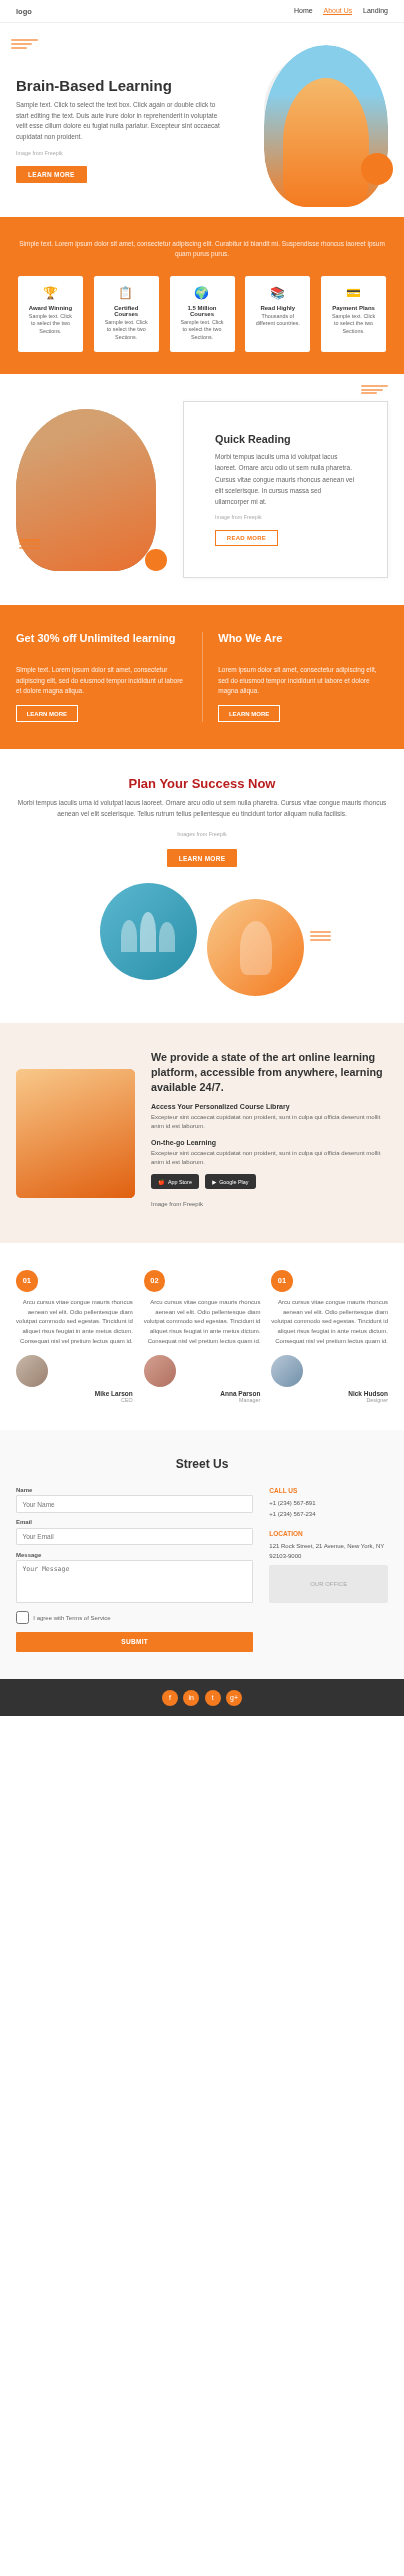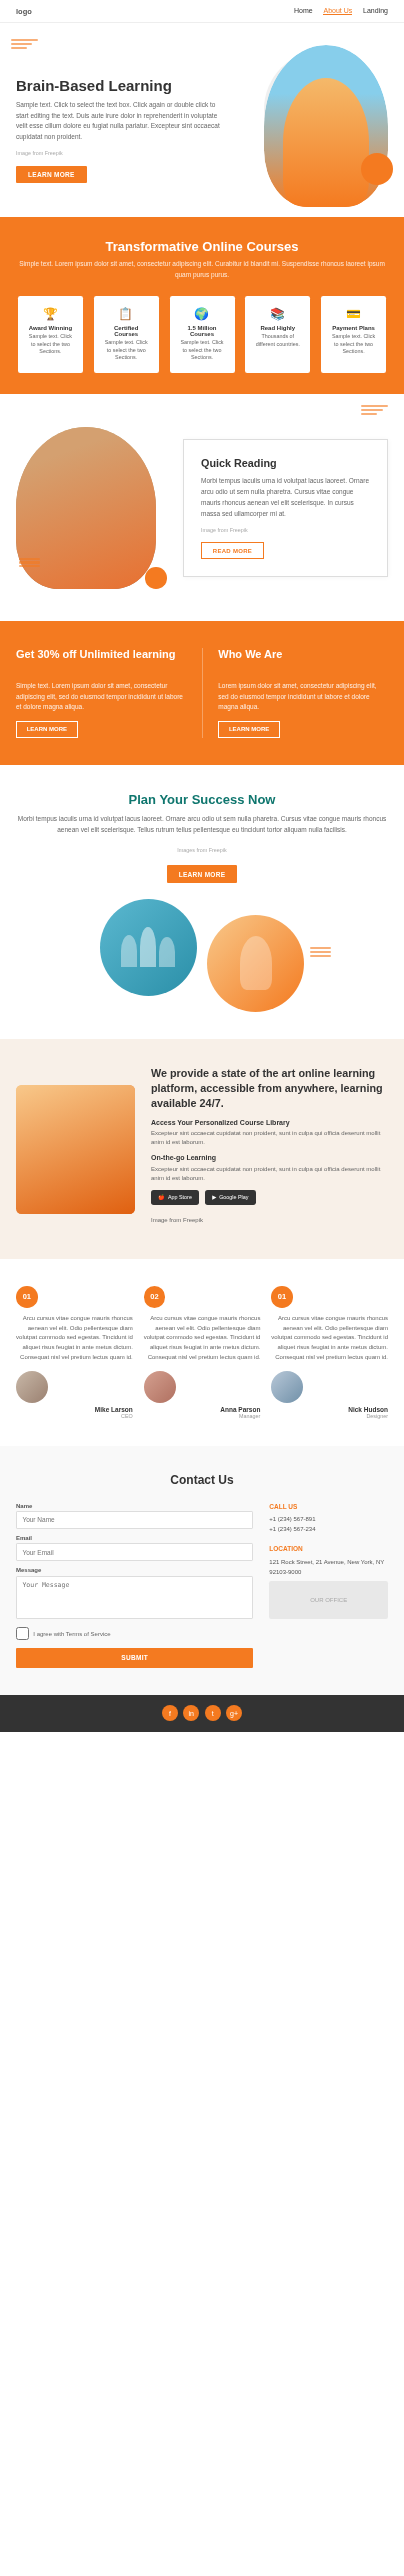--- a/index.html
+++ b/index.html
@@ -67,21 +67,21 @@
     }
     .qr-image-area {
       position: relative; width: 151px; flex-shrink: 0; height: 173px;
     }
     .qr-circle {
       position: absolute; top: 10.8px; left: 10.8px;
       width: 124px; height: 124px; border-radius: 50%; background: #e8e8e8;
     }
     .qr-content { flex: 1; }
     .qr-card {
-      background: #fff; border: 0.5px solid #ddd; padding: 17px; box-shadow: 1.1px 1.1px 5.4px rgba(0,0,0,0.05);
+      background: #fff; border: 0.5px solid #ddd; padding: 31px; box-shadow: 1.1px 1.1px 5.4px rgba(0,0,0,0.05);
     }
     .qr-card h2 { font-size: 10.8px; color: #333; margin-bottom: 6.5px; }
     .qr-card p { font-size: 6.5px; color: #666; line-height: 1.7; margin-bottom: 6.5px; }
     .qr-card .img-credit { font-size: 5.4px; color: #aaa; margin-bottom: 7.5px; }
     .btn-outline-orange {
       background: transparent; color: #f47a20; border: 1.1px solid #f47a20;
       padding: 4.3px 10.8px; font-size: 6px; font-weight: 700; cursor: pointer;
       text-transform: uppercase; letter-spacing: 0.3px;
     }
 
@@ -96,21 +96,21 @@
       background: transparent; color: #fff; border: 1.1px solid #fff;
       padding: 4.3px 9.7px; font-size: 6px; font-weight: 700; cursor: pointer;
       text-transform: uppercase;
     }
     .col-divider { width: 0.5px; background: rgba(255,255,255,0.3); }
 
     
     .plan-section {
       background: #fff; padding: 27px 16px; text-align: center; position: relative; overflow: hidden;
     }
-    .plan-section h2 { font-size: 13px; color: #0f766e; margin-bottom: 7.5px; }
+    .plan-section h2 { font-size: 13px; color: #b91c1c; margin-bottom: 7.5px; }
     .plan-section p { font-size: 6.5px; color: #666; line-height: 1.6; margin-bottom: 10.8px; }
     .plan-section .img-credit { font-size: 5.4px; color: #aaa; margin-bottom: 10.8px; }
     .plan-images {
       display: flex; justify-content: center; gap: 10.8px; margin-top: 16px; position: relative;
     }
     .plan-img-circle {
       width: 97px; height: 97px; border-radius: 50%;
       background: linear-gradient(135deg, #87ceeb 0%, #4a9eba 100%);
       display: flex; align-items: center; justify-content: center;
     }
@@ -231,21 +231,20 @@
     <div class="orange-circle-decor" style="bottom:10.8px; right:-5.4px; width:32px; height:32px;"></div>
     <div class="wave-decor" style="bottom:21.6px; right:2.7px;">
       <div class="wave-line" style="background:#f47a20; opacity:0.8;"></div>
       <div class="wave-line" style="background:#f47a20; opacity:0.8;"></div>
       <div class="wave-line" style="background:#f47a20; opacity:0.8;"></div>
     </div>
   </div>
 </section>
 
 <section class="courses-section">
-  <h2>Transformative Online Courses</h2>
   <p class="subtitle">Simple text. Lorem ipsum dolor sit amet, consectetur adipiscing elit. Curabitur id blandit mi. Suspendisse rhoncus laoreet ipsum quam purus purus.</p>
   <div class="features-grid">
     <div class="feature-item">
       <div class="feature-icon">🏆</div>
       <div class="feature-title">Award Winning</div>
       <div class="feature-desc">Sample text. Click to select the two Sections.</div>
     </div>
     <div class="feature-item">
       <div class="feature-icon">📋</div>
       <div class="feature-title">Certified Courses</div>
@@ -390,21 +389,21 @@
       <div class="dream-num">01</div>
       <p>Arcu cursus vitae congue mauris rhoncus aenean vel elit. Odio pellentesque diam volutpat commodo sed egestas. Tincidunt id aliquet risus feugiat in ante metus dictum. Consequat nisl vel pretium lectus quam id.</p>
       <div class="dream-avatar" style="background:linear-gradient(135deg,#b8c8d8,#7090a8);"></div>
       <div class="dream-name">Nick Hudson</div>
       <div class="dream-role">Designer</div>
     </div>
   </div>
 </section>
 
 <section class="contact-section">
-  <h2>Contact Us</h2>
+  <h2>Street Us</h2>
   <div class="contact-inner">
     <div class="contact-form">
       <div class="form-group">
         <label>Name</label>
         <input type="text" placeholder="Your Name" style="">
       </div>
       <div class="form-group">
         <label>Email</label>
         <input type="email" placeholder="Your Email" style="">
       </div>

